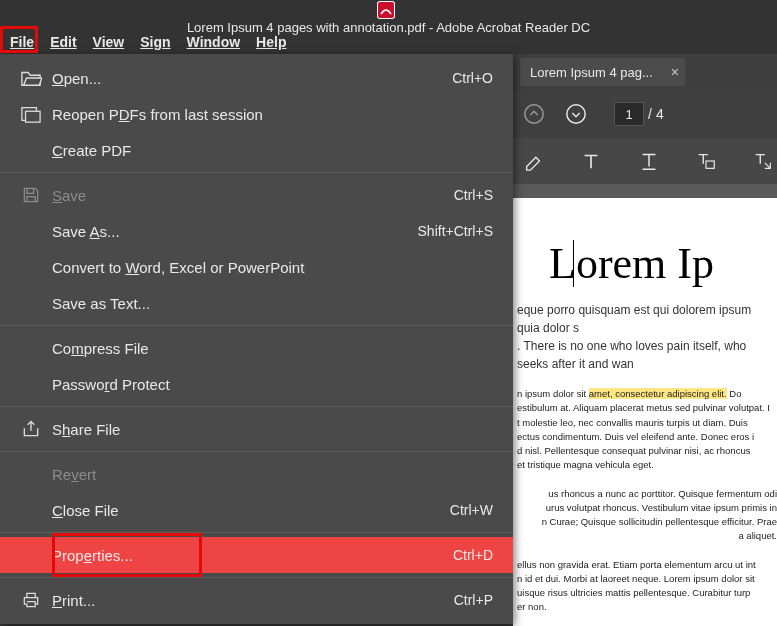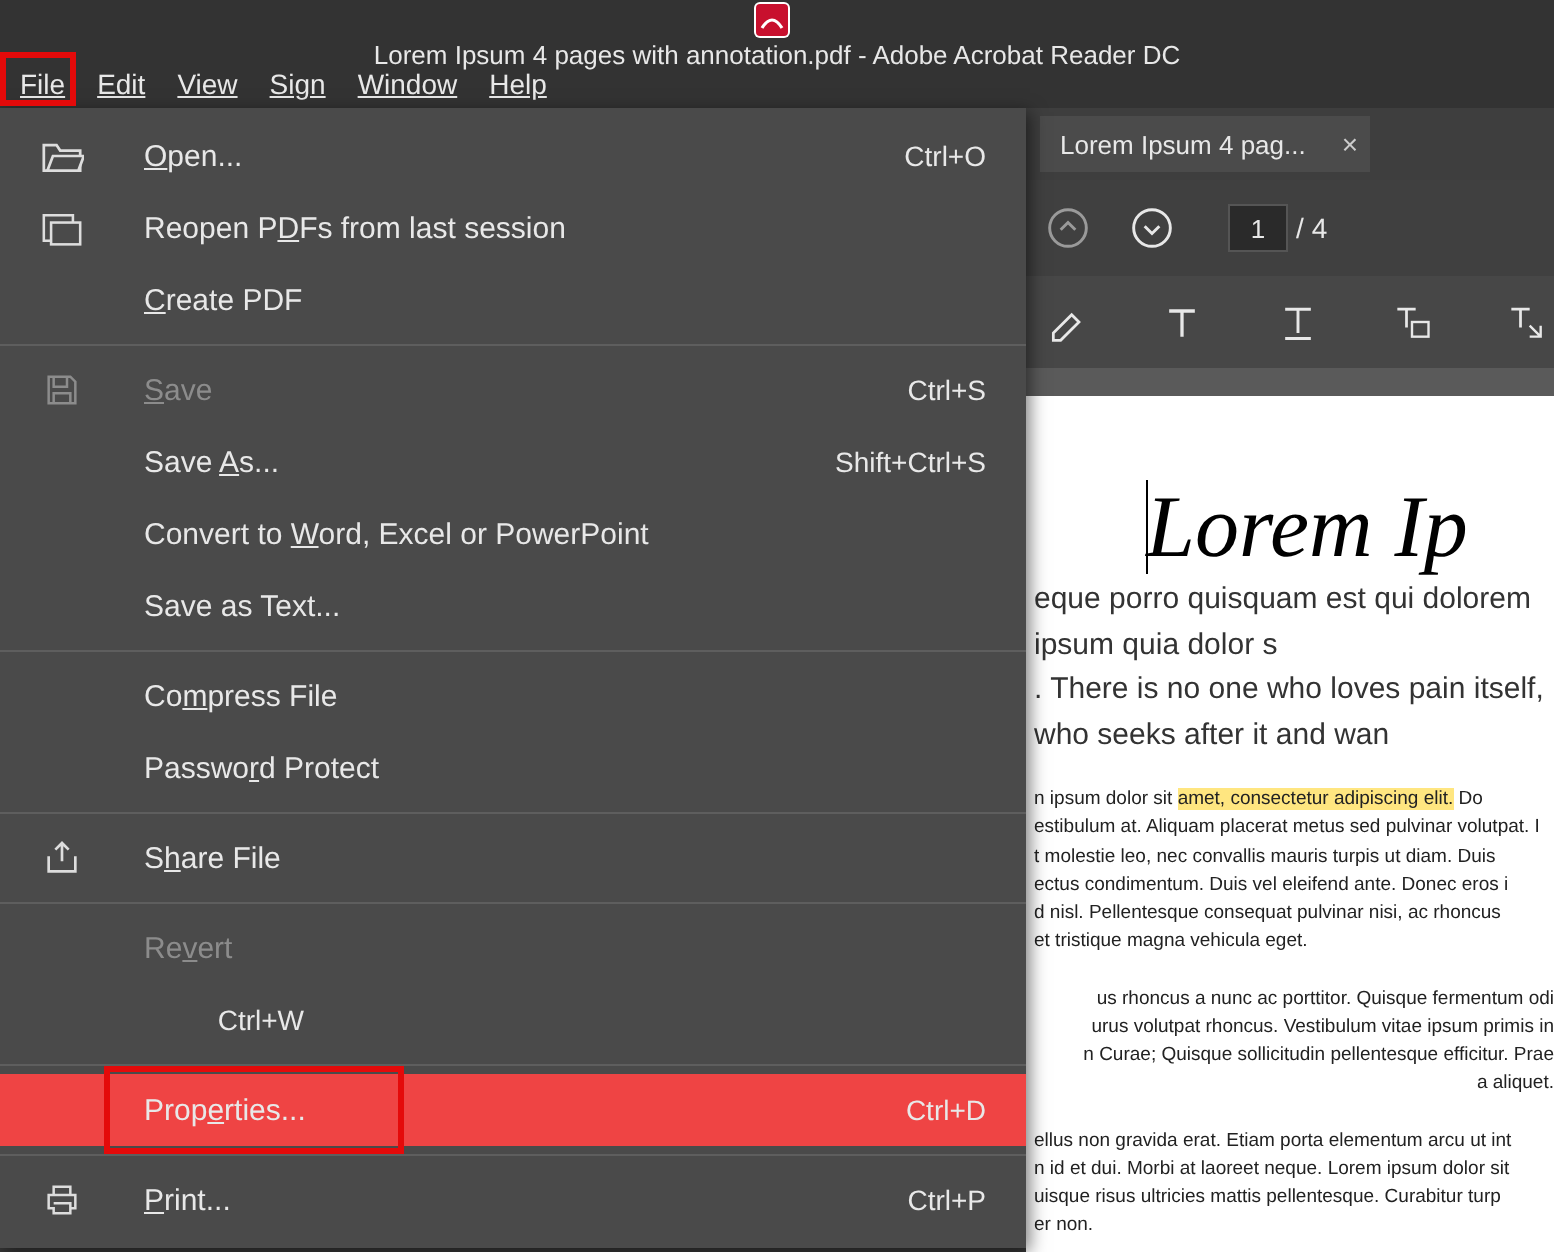--- a/index.html
+++ b/index.html
@@ -37,20 +37,21 @@
       height: 24px;
       display: flex;
       align-items: center;
       padding-left: 2px;
     }
     .menu-item {
       padding: 2px 8px;
       font-size: 14px;
       cursor: default;
       position: relative;
+      font-weight: bold;
     }
     .menu-item .u { text-decoration: underline; }
     .hl-red {
       border: 3px solid #e40a0a;
       position: absolute;
       pointer-events: none;
       z-index: 50;
     }
     .dropdown {
       position: absolute;
@@ -62,21 +63,20 @@
       z-index: 20;
       padding: 6px 0;
     }
     .dd-item {
       display: flex;
       align-items: center;
       height: 36px;
       padding: 0 20px 0 10px;
       font-size: 15px;
       cursor: default;
-      gap: 20px;
     }
     .dd-item.hovered { background: #ef4444; }
     .dd-item.disabled { color: #8c8c8c; }
     .dd-icon {
       width: 42px;
       display: flex;
       justify-content: center;
       align-items: center;
       flex-shrink: 0;
     }
@@ -171,36 +171,36 @@
       background: #ffffff;
       margin: 14px 0 0 0;
       padding: 40px 0 0 0;
       height: 600px;
       color: #000;
     }
     .doc-title {
       font-family: "Times New Roman", serif;
       font-size: 44px;
       white-space: nowrap;
-      padding-left: 60px;
+      padding-left: 36px;
       position: relative;
-      font-style: italic;
     }
     .doc-title::before {
       content: "";
       position: absolute;
       left: 60px;
       top: 2px;
       bottom: 2px;
       width: 1px;
       background: #000;
     }
     .doc-sub {
-      font-size: 15px;
+      font-size: 12px;
       color: #333;
+      margin-top: 12px;
       line-height: 1.5;
       padding-left: 4px;
     }
     .doc-body {
       font-size: 9.5px;
       color: #222;
       margin-top: 14px;
       line-height: 1.5;
       padding-left: 4px;
     }
@@ -387,20 +387,21 @@
     <span class="dd-shortcut"></span>
   </div>
   <div class="dd-sep"></div>
   <div class="dd-item disabled">
     <span class="dd-icon"></span>
     <span class="dd-label">Re<span class="u">v</span>ert</span>
     <span class="dd-shortcut"></span>
   </div>
   <div class="dd-item">
     <span class="dd-icon"></span>
+    <span class="dd-label"><span class="u">C</span><span>lose File</span></span>
     <span class="dd-shortcut">Ctrl+W</span>
   </div>
   <div class="dd-sep"></div>
   <div class="dd-item hovered">
     <span class="dd-icon"></span>
     <span class="dd-label">Prop<span class="u">e</span>rties...</span>
     <span class="dd-shortcut">Ctrl+D</span>
   </div>
   <div class="dd-sep"></div>
   <div class="dd-item">

